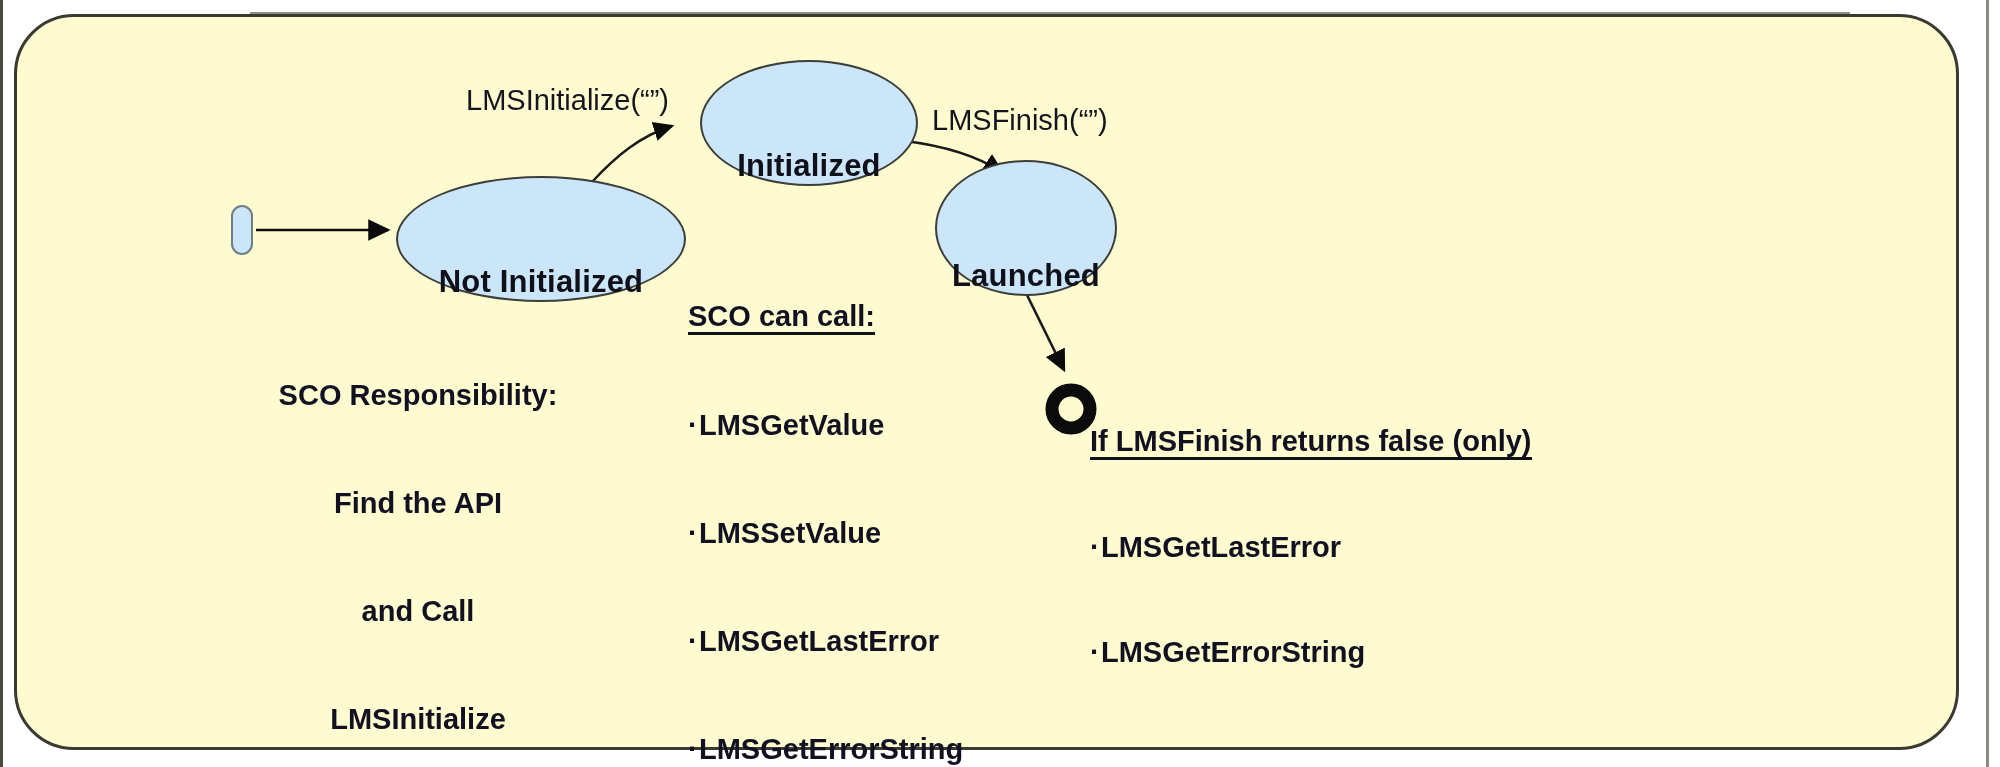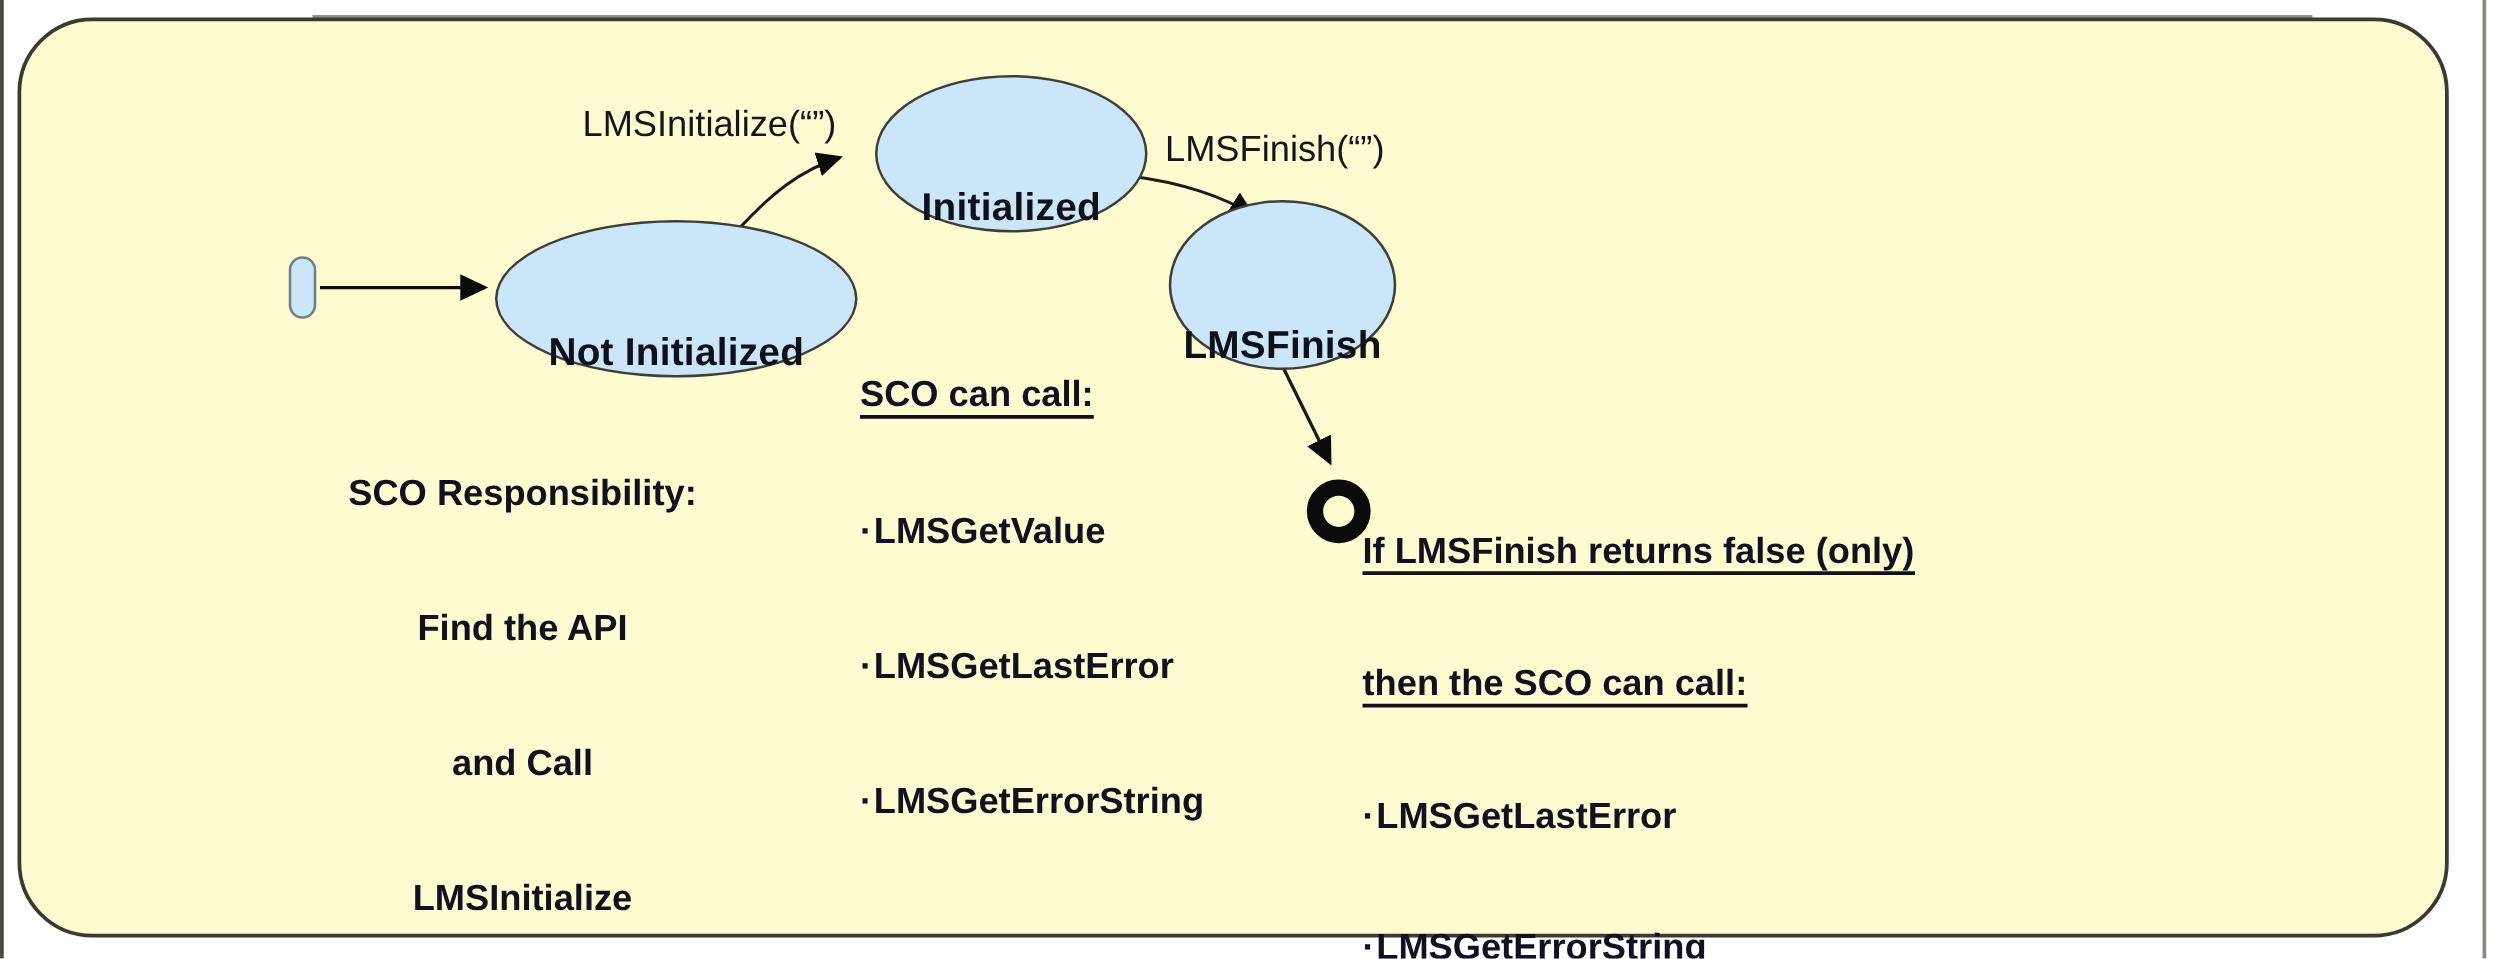--- a/index.html
+++ b/index.html
@@ -204,46 +204,46 @@
 
   <div class="state" id="state-not-init">
     <span>Not Initialized</span>
   </div>
 
   <div class="state" id="state-initialized">
     <span>Initialized</span>
   </div>
 
   <div class="state" id="state-finished">
-    <span>LMSFinish</span>
+    <span>Launched</span>
   </div>
 
   <div class="txt" id="label-edge-init">LMSInitialize(“”)</div>
 
   <div class="txt" id="label-edge-finish">LMSFinish(“”)</div>
 
 
   <div class="txt" id="block-responsibility">
     <span class="blk-line">SCO Responsibility:</span>
     <span class="blk-line">Find the API</span>
     <span class="blk-line">and Call</span>
     <span class="blk-line">LMSInitialize</span>
   </div>
 
   <div class="txt" id="block-sco-can-call">
     <span class="blk-line"><span class="hdr">SCO can call:</span></span>
     <span class="bullet-line">LMSGetValue</span>
+    <span class="bullet-line">LMSSetValue</span>
     <span class="bullet-line">LMSGetLastError</span>
     <span class="bullet-line">LMSGetErrorString</span>
     
     
     
   </div>
 
   <div class="txt" id="block-finish-false">
     <span class="blk-line"><span class="hdr">If LMSFinish returns false (only)</span></span>
-    <span class="blk-line"><span class="hdr">then the SCO can call:</span></span>
     <span class="bullet-line">LMSGetLastError</span>
     <span class="bullet-line">LMSGetErrorString</span>
     
   </div>
 
 </div>
 
 </body></html>

